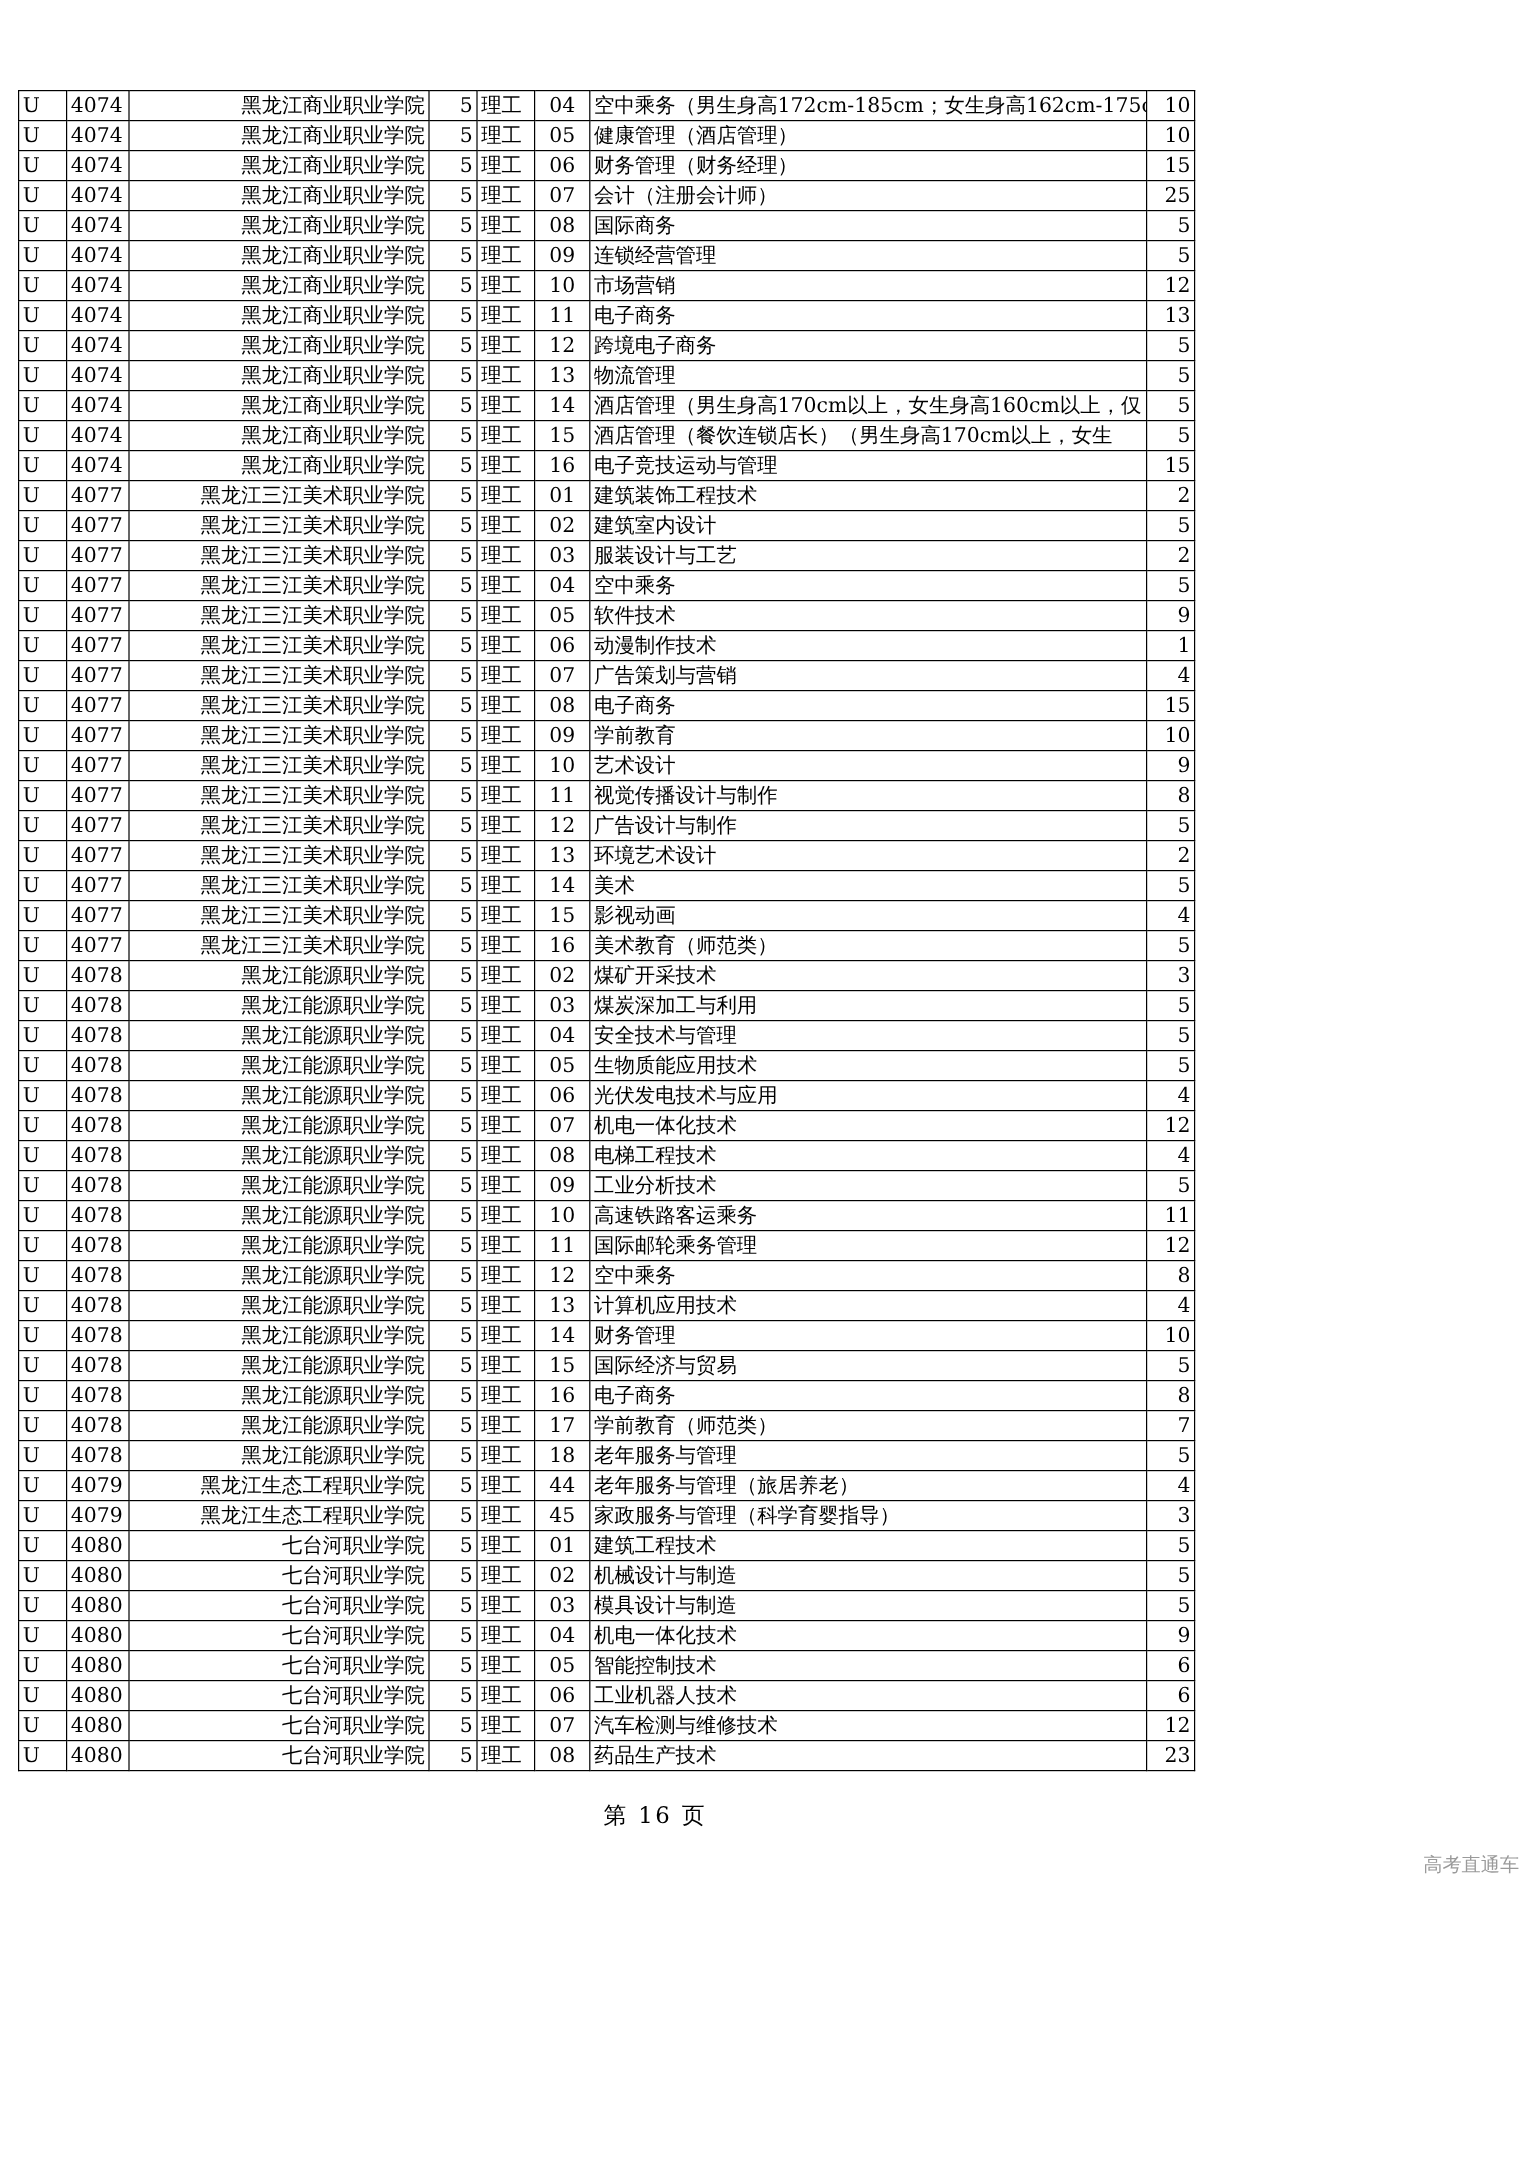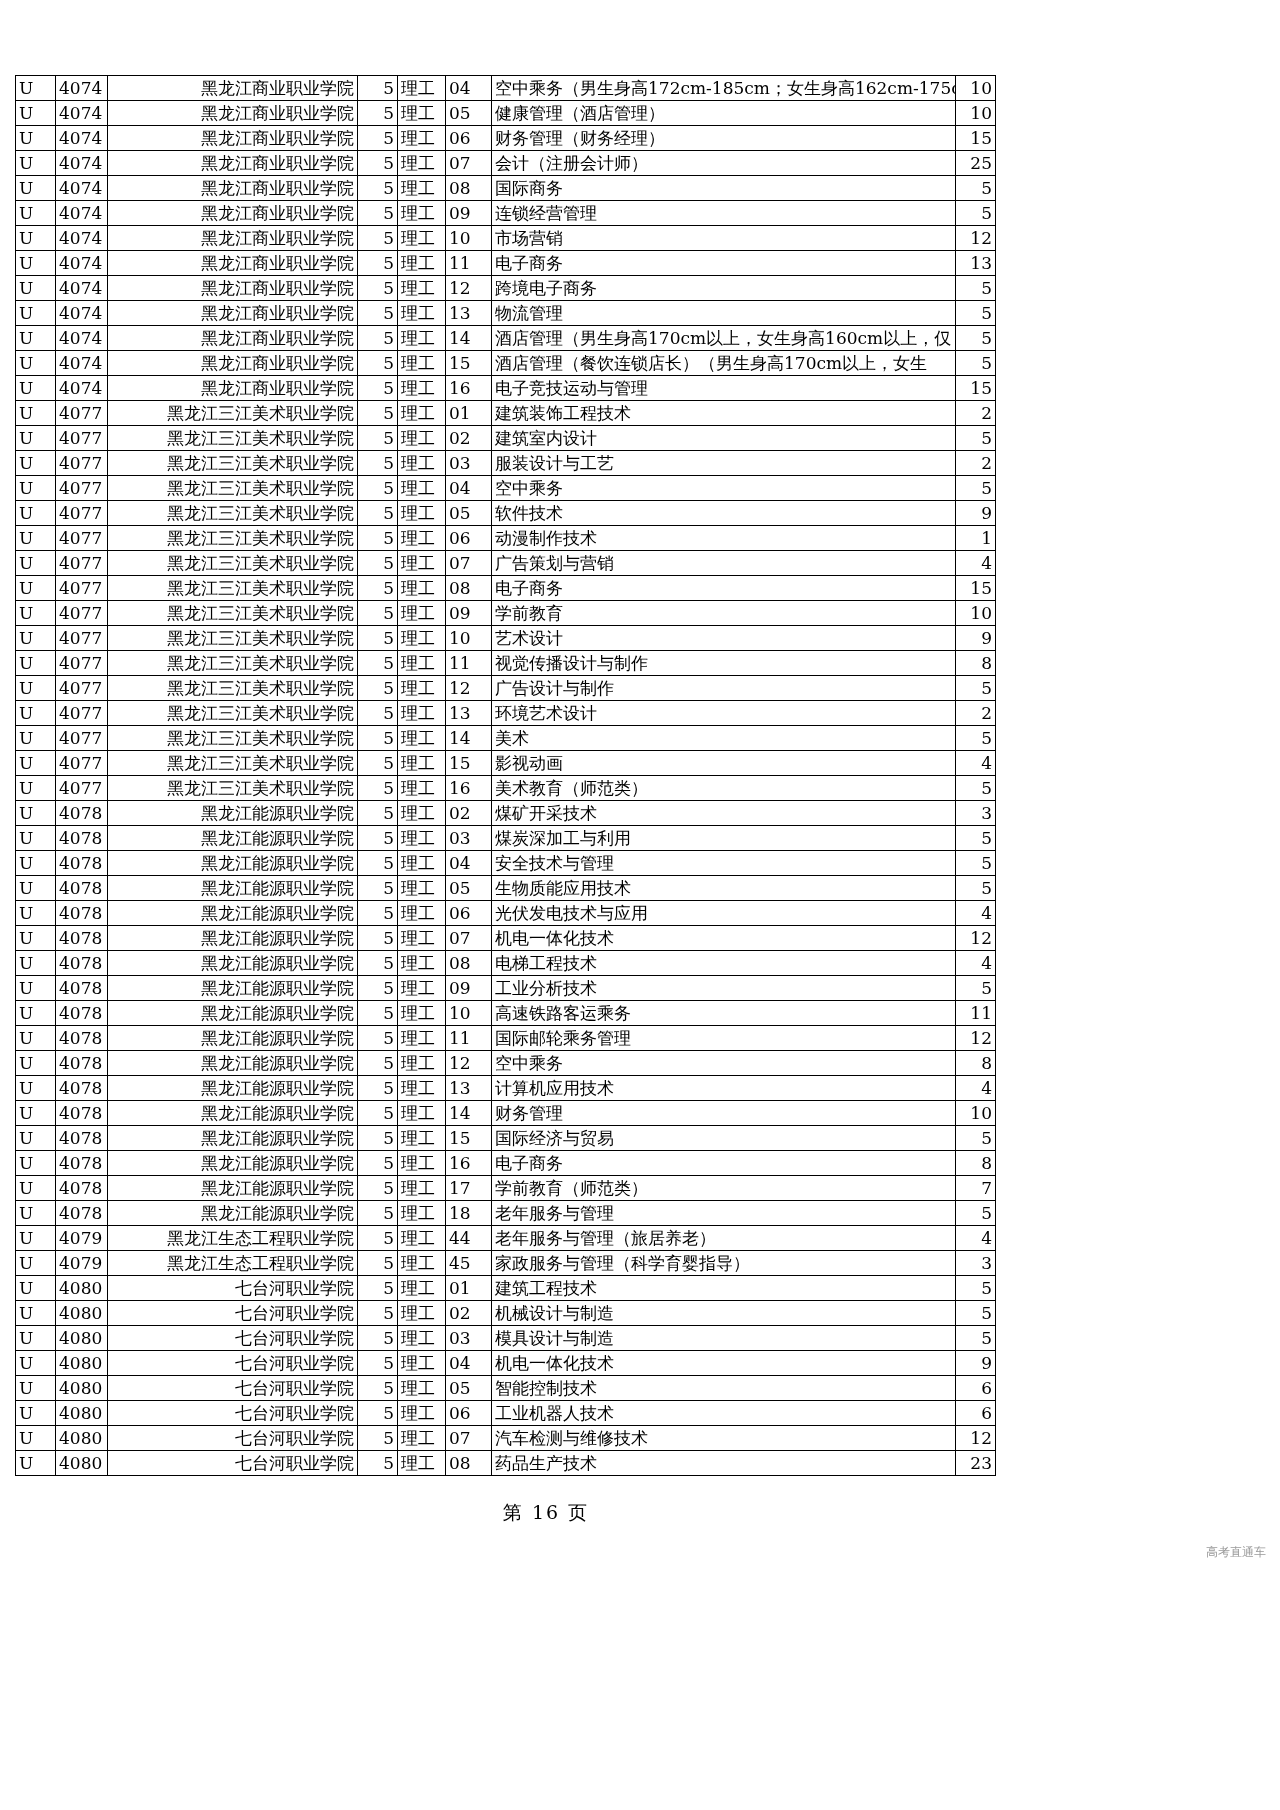--- a/index.html
+++ b/index.html
@@ -37,37 +37,37 @@
     padding: 0 3px;
     white-space: nowrap;
     overflow: hidden;
     vertical-align: middle;
   }
   td.c-flag   { text-align: left; }
   td.c-code   { text-align: left; }
   td.c-name   { text-align: right; }
   td.c-batch  { text-align: right; }
   td.c-cat    { text-align: left; }
-  td.c-mcode  { text-align: left; }
+  td.c-mcode  { text-align: center; }
   td.c-major  { text-align: left; }
   td.c-quota  { text-align: right; }
   .page-footer {
     position: absolute;
     left: 0;
     top: 1500px;
     width: 1092px;
     text-align: center;
     font-size: 19px;
     letter-spacing: 2px;
   }
   .watermark {
     position: absolute;
     right: 14px;
     top: 1544px;
-    font-size: 12px;
+    font-size: 16px;
     color: #9a9a9a;
     font-family: "DejaVu Sans", "Liberation Sans", sans-serif;
   }
 </style>
 </head>
 <body>
 
 <div class="sheet">
 
   <table class="admission">

